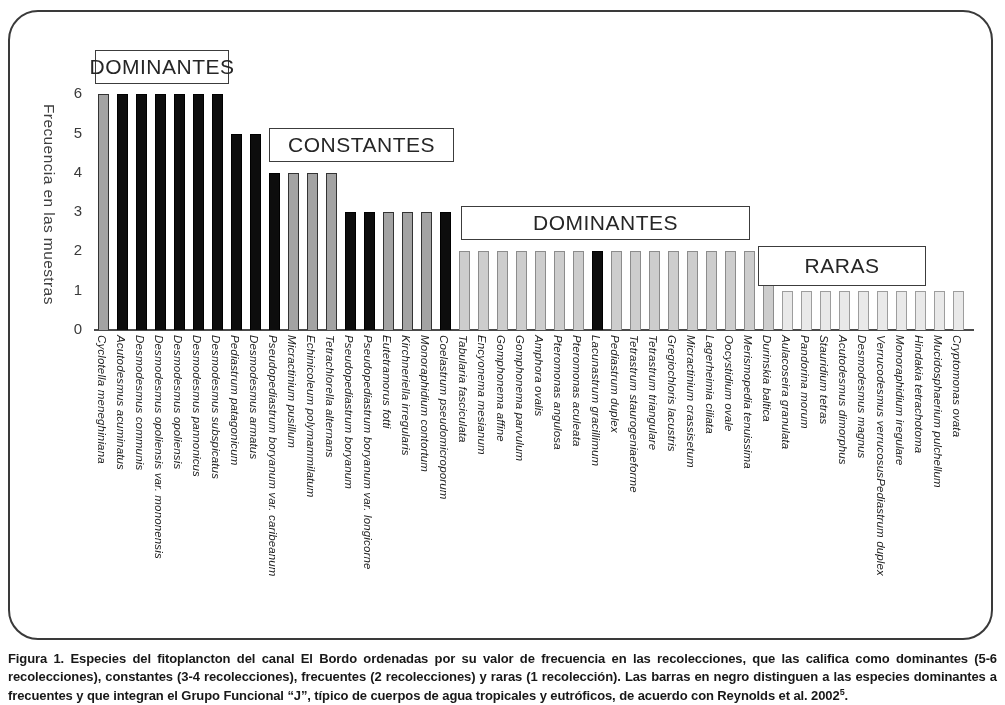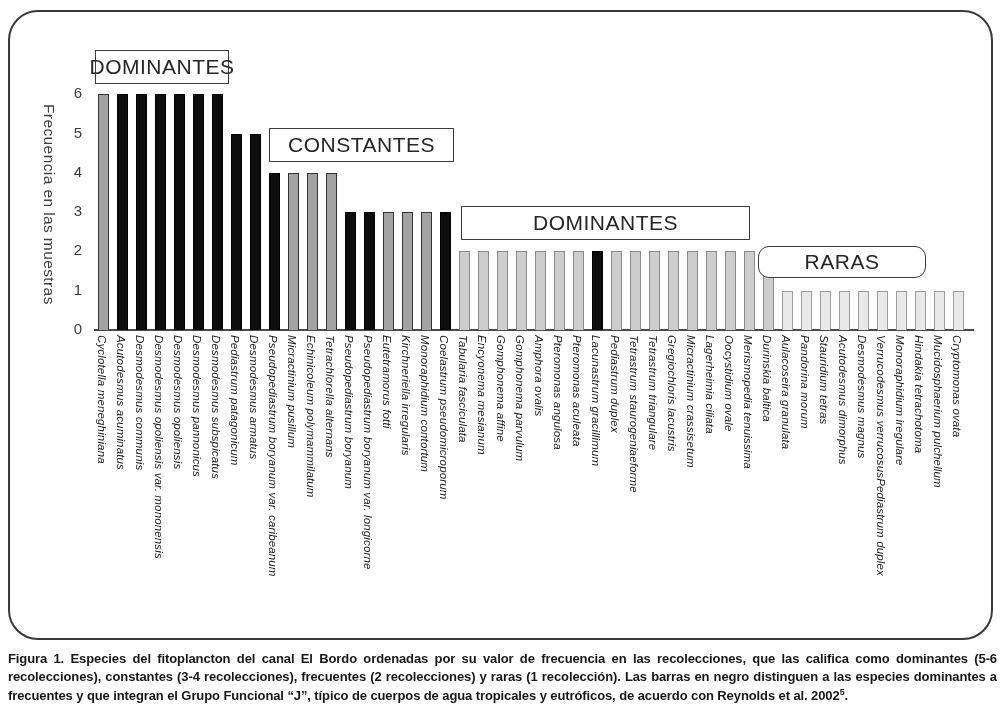--- a/index.html
+++ b/index.html
@@ -29,21 +29,21 @@
     font-style:italic;font-size:11.5px;color:#1c1c1c;letter-spacing:0.15px;
   }
   .catbox{
     position:absolute;border:1.5px solid #3c3c3c;background:#ffffff;
     display:flex;align-items:center;justify-content:center;
     font-size:21px;color:#262626;letter-spacing:0.5px;box-sizing:border-box;
   }
   #box-dominantes{left:85px;top:38px;width:134px;height:34px;}
   #box-constantes{left:259px;top:116px;width:185px;height:34px;}
   #box-frecuentes{left:451px;top:194px;width:289px;height:34px;}
-  #box-raras{left:748px;top:234px;width:168px;height:32px;border-radius:11px;}
+  #box-raras{left:748px;top:234px;width:168px;height:40px;}
   .caption{
     position:absolute;left:8px;top:650px;width:989px;
     font-size:13px;font-weight:bold;color:#181818;line-height:1.38;
     text-align:justify;letter-spacing:-0.1px;margin:0;
   }
   .caption .etal{}
   .caption sup{font-size:9px;}
 </style>
 </head>
 <body>

